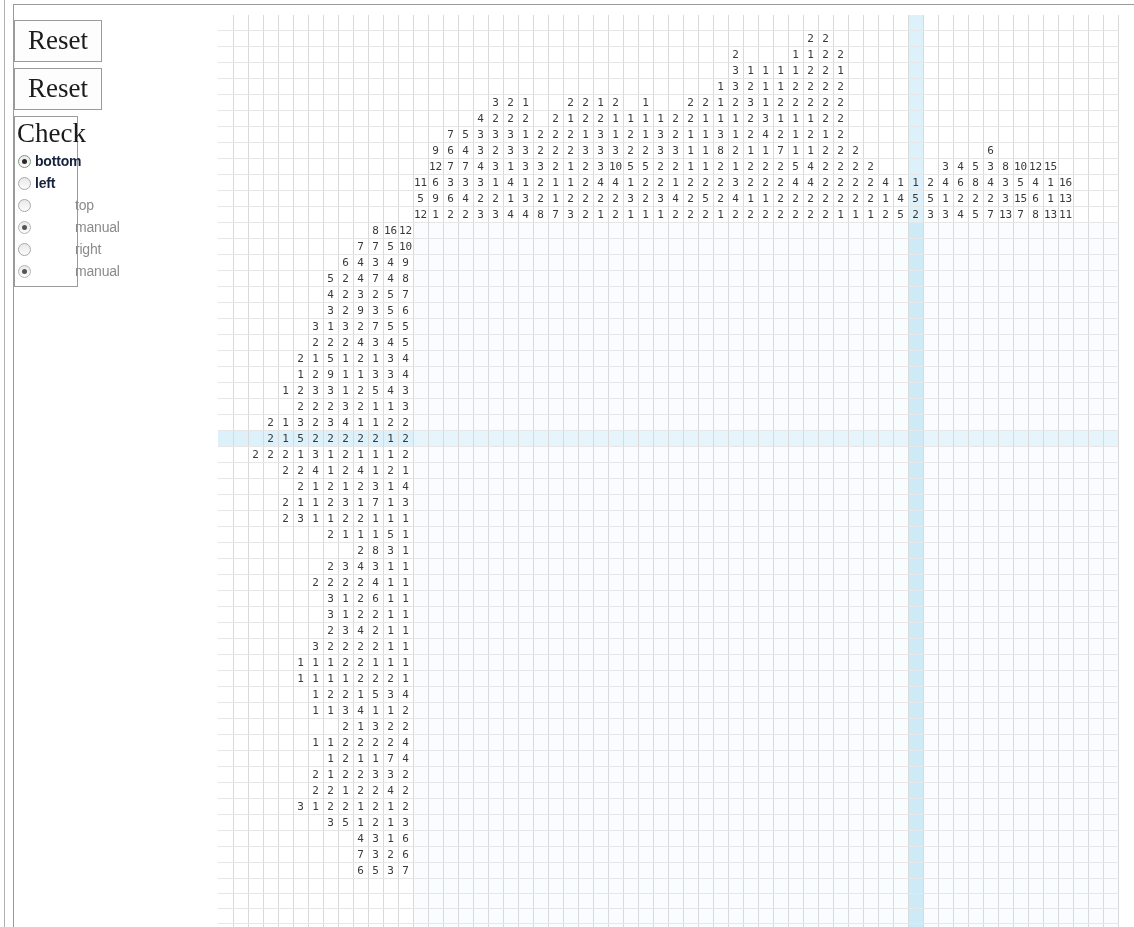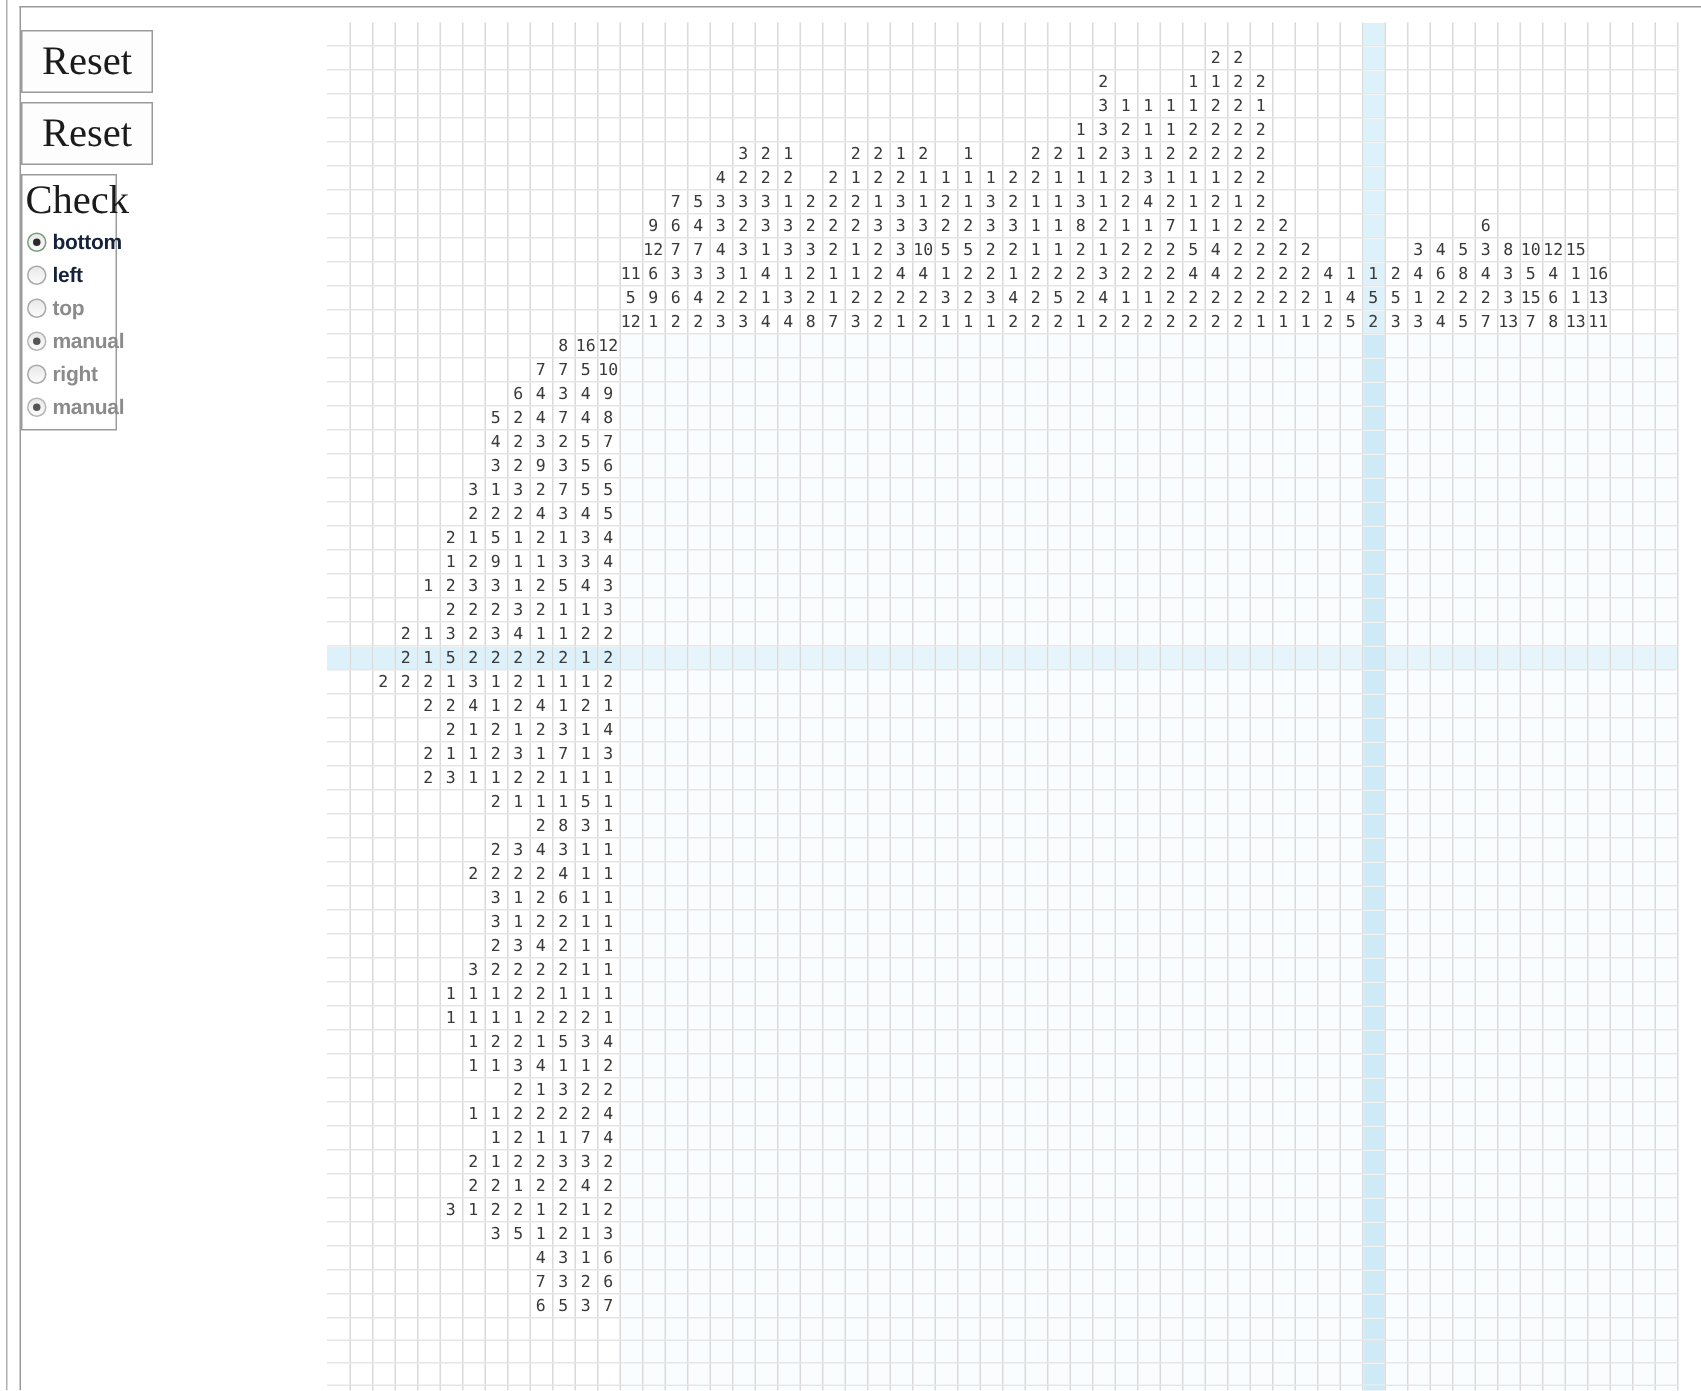--- a/index.html
+++ b/index.html
@@ -56,21 +56,21 @@
     position:relative;flex:none;box-sizing:border-box;
   }
   .radio.sel{border-color:#7a9d7a;}
   .radio.sel::after,.radio.dim-sel::after{
     content:"";position:absolute;left:3px;top:3px;
     width:5px;height:5px;border-radius:50%;background:#2a2a2a;
   }
   .radio.dim-sel{border-color:#b5b5b5;}
   .radio.dim-sel::after{background:#555;}
   .r-label{color:#16233a;font-weight:bold;letter-spacing:-.2px;}
-  .r-label.muted{color:#8b8b8b;font-weight:bold;}
+  .r-label.muted{color:#8b8b8b;font-weight:normal;margin-left:40px;}
 
   
   #board{position:absolute;left:213px;top:15px;}
   table.nono{border-collapse:collapse;border-spacing:0;table-layout:fixed;}
   table.nono td{
     width:15px;height:15px;min-width:15px;max-width:15px;
     padding:0;margin:0;
     text-align:center;vertical-align:middle;
     font-family:"DejaVu Sans Mono","Liberation Mono",monospace;
     font-size:11px;line-height:15px;

